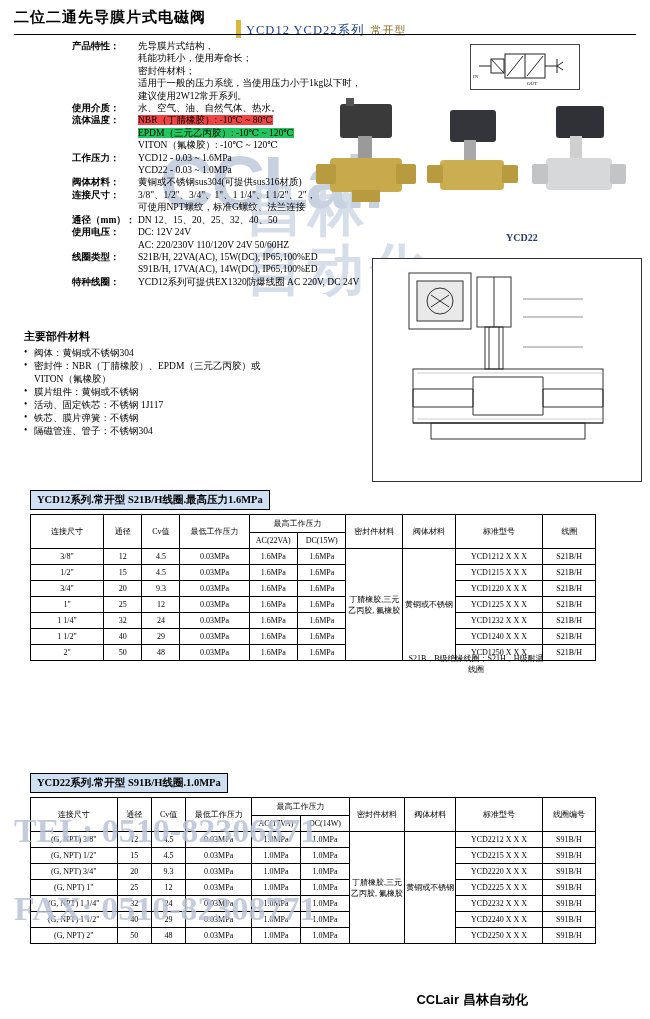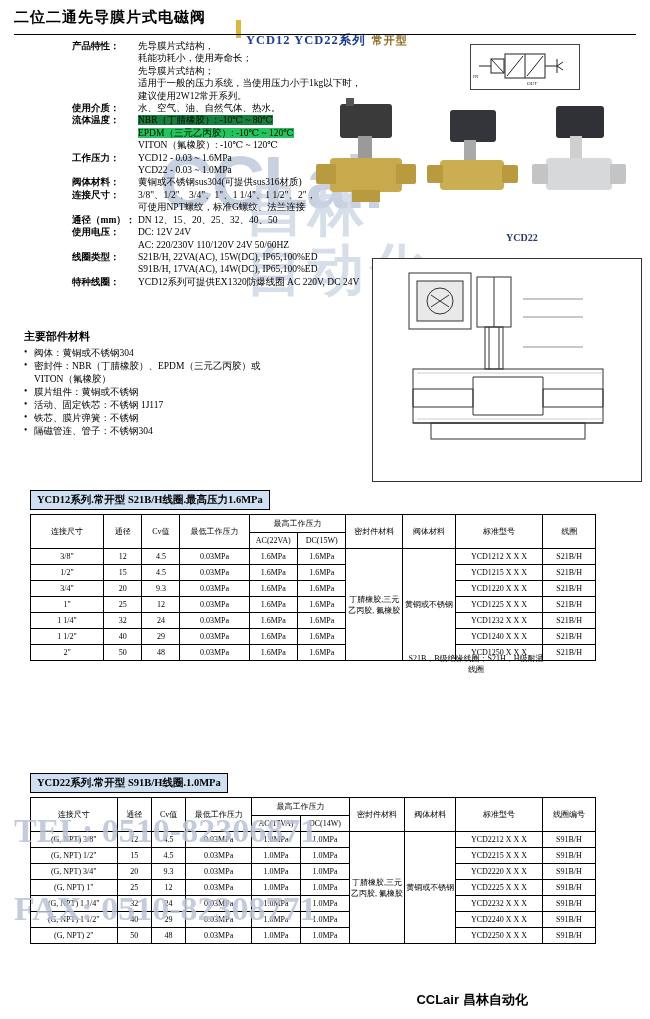--- a/index.html
+++ b/index.html
@@ -9,40 +9,40 @@
     color:#000;position:relative;overflow:hidden;
   }
   .page{position:relative;width:544px;height:1019px;}
 
   
   .title{
     position:absolute;left:14px;top:8px;
     font-size:15px;font-weight:bold;letter-spacing:1px;
   }
   .series-head{
-    position:absolute;left:246px;top:32px;
-    font-size:12.5px;font-weight:bold;color:#1a3f8f;letter-spacing:1px;
+    position:absolute;left:246px;top:22px;
+    font-size:12.5px;font-weight:normal;color:#1a3f8f;letter-spacing:1px;
   }
   .series-head .np{color:#8a6a1f;font-size:11px;margin-left:6px;}
   .yellow-bar{
     position:absolute;left:236px;top:20px;width:5px;height:18px;background:#d9b93a;
   }
   .hr-top{
     position:absolute;left:14px;top:34px;width:622px;height:1px;background:#000;
   }
 
   
   .spec{
     position:absolute;left:24px;top:40px;width:340px;
     font-size:9.5px;line-height:12.4px;
   }
   .spec .row{display:flex;margin-left:48px;}
   .spec .lbl{width:66px;flex:none;font-weight:bold;}
   .spec .val{flex:1;}
-  .hl-blue{background:#15803d;}
+  .hl-blue{background:#ef4444;}
   .hl-green{background:#22c55e;}
 
   
   .parts{
     position:absolute;left:24px;top:330px;width:260px;
     font-size:9.5px;line-height:13px;
   }
   .parts h4{margin:0 0 4px 0;font-size:11px;font-weight:bold;}
   .parts li{list-style:none;margin:0;padding:0 0 0 10px;position:relative;}
   .parts li:before{content:"•";position:absolute;left:0;top:-1px;}
@@ -131,21 +131,21 @@
       <div class="row">
         <div class="lbl">产品特性：</div>
         <div class="val">先导膜片式结构，</div>
       </div>
       <div class="row">
         <div class="lbl"></div>
         <div class="val">耗能功耗小，使用寿命长；</div>
       </div>
       <div class="row">
         <div class="lbl"></div>
-        <div class="val">先导膜片式结构；</div>
+        <div class="val">密封件材料；</div>
       </div>
       <div class="row">
         <div class="lbl"></div>
         <div class="val">适用于一般的压力系统，当使用压力小于1kg以下时，</div>
       </div>
       <div class="row">
         <div class="lbl"></div>
         <div class="val">建议使用2W12常开系列。</div>
       </div>
       <div class="row">

